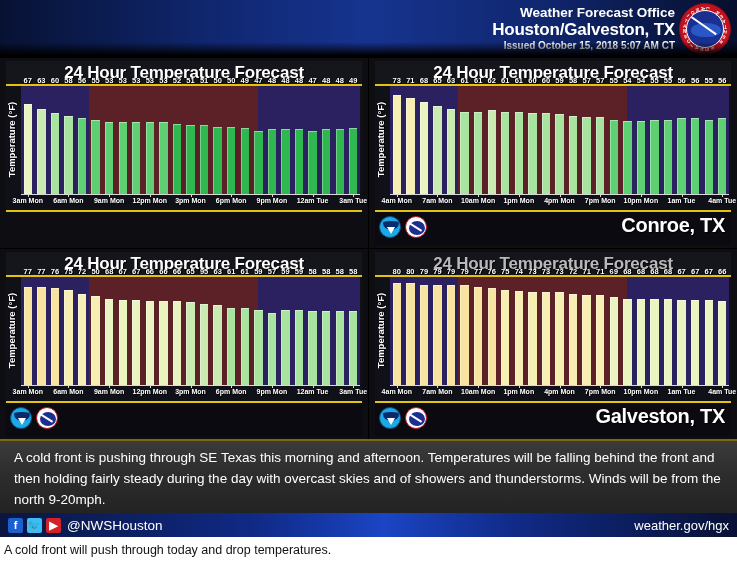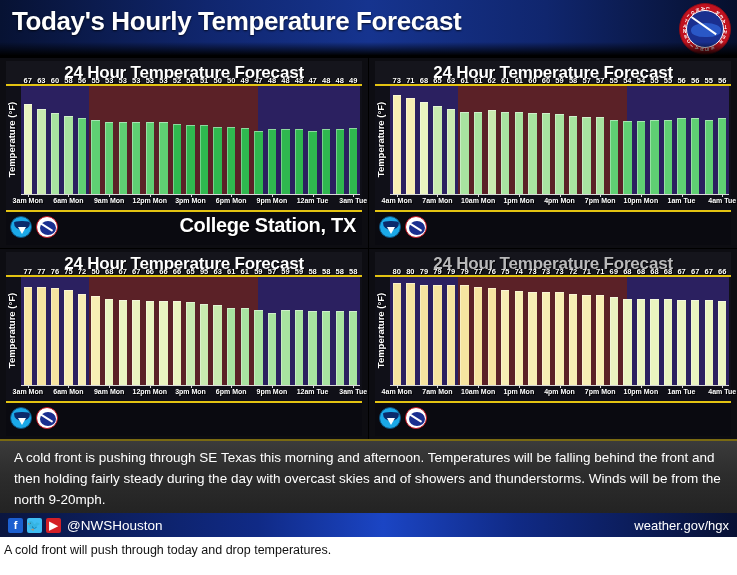--- a/index.html
+++ b/index.html
@@ -193,21 +193,25 @@
     height:40px; background:#fff; color:#111;
     font-size:12.5px; padding:6px 4px 0 4px;
   }
 </style>
 </head>
 <body>
 
 <div id="app">
 
   <div class="header">
-    <div class="hdr-title">Today's Hourly Temperature Forecast</div>
+    <div class="hdr-right">
+      <div class="hdr-r1">Weather Forecast Office</div>
+      <div class="hdr-r2">Houston/Galveston, TX</div>
+      <div class="hdr-r3">Issued October 15, 2018 5:07 AM CT</div>
+    </div>
     <div class="seal">
       <div class="ring"></div>
       <div class="inner"></div>
       <div class="sealtxt" id="seal-ring-text">
           <span style="transform: rotate(-90deg) translate(0px, -22px) rotate(90deg);">N</span>
           <span style="transform: rotate(-75deg) translate(0px, -22px) rotate(90deg);">A</span>
           <span style="transform: rotate(-60deg) translate(0px, -22px) rotate(90deg);">T</span>
           <span style="transform: rotate(-45deg) translate(0px, -22px) rotate(90deg);">I</span>
           <span style="transform: rotate(-30deg) translate(0px, -22px) rotate(90deg);">O</span>
           <span style="transform: rotate(-15deg) translate(0px, -22px) rotate(90deg);">N</span>
@@ -389,27 +393,20 @@
               <div class="axis-lab" style="left: 62%;">6pm Mon</div>
               <div class="axis-tick" style="left: 74%;"></div>
               <div class="axis-lab" style="left: 74%;">9pm Mon</div>
               <div class="axis-tick" style="left: 86%;"></div>
               <div class="axis-lab" style="left: 86%;">12am Tue</div>
               <div class="axis-tick" style="left: 98%;"></div>
               <div class="axis-lab" style="left: 98%;">3am Tue</div>
             </div>
         </div>
         <div class="foot-rule"></div>
-        <div class="panel-foot">
-          <div class="logos">
-            <div class="noaa-logo"></div>
-            <div class="nws-logo"></div>
-          </div>
-          <div class="city">College Station, TX</div>
-        </div>
       </div>
     </div>
 
     <div class="panel p-tr">
       <div class="panel-inner">
         <div class="panel-title">24 Hour Temperature Forecast</div>
         <div class="title-rule"></div>
         <div class="plot">
             <div class="bg-band band-navy" style="left: 252px; width: 102px; bottom: 16px;"></div>
             <div class="bg-band band-maroon" style="left: 83px; width: 169px; bottom: 16px;"></div>
@@ -565,20 +562,21 @@
               <div class="axis-tick" style="left: 98%;"></div>
               <div class="axis-lab" style="left: 98%;">4am Tue</div>
             </div>
         </div>
         <div class="foot-rule"></div>
         <div class="panel-foot">
           <div class="logos">
             <div class="noaa-logo"></div>
             <div class="nws-logo"></div>
           </div>
+          <div class="city">Conroe, TX</div>
         </div>
       </div>
     </div>
 
     <div class="panel p-bl">
       <div class="panel-inner">
         <div class="panel-title">24 Hour Temperature Forecast</div>
         <div class="title-rule"></div>
         <div class="plot">
             <div class="bg-band band-navy" style="left: 252px; width: 102px; bottom: 16px;"></div>
@@ -905,20 +903,21 @@
               <div class="axis-tick" style="left: 98%;"></div>
               <div class="axis-lab" style="left: 98%;">4am Tue</div>
             </div>
         </div>
         <div class="foot-rule"></div>
         <div class="panel-foot">
           <div class="logos">
             <div class="noaa-logo"></div>
             <div class="nws-logo"></div>
           </div>
+          <div class="city">Galveston, TX</div>
         </div>
       </div>
     </div>
 
   </div>
 
   <div class="disc-top-rule"></div>
   <div class="discussion">A cold front is pushing through SE Texas this morning and afternoon. Temperatures will be falling behind the front and then holding fairly steady during the day with overcast skies and of showers and thunderstorms. Winds will be from the north 9-20mph.</div>
 
   <div class="footer">

